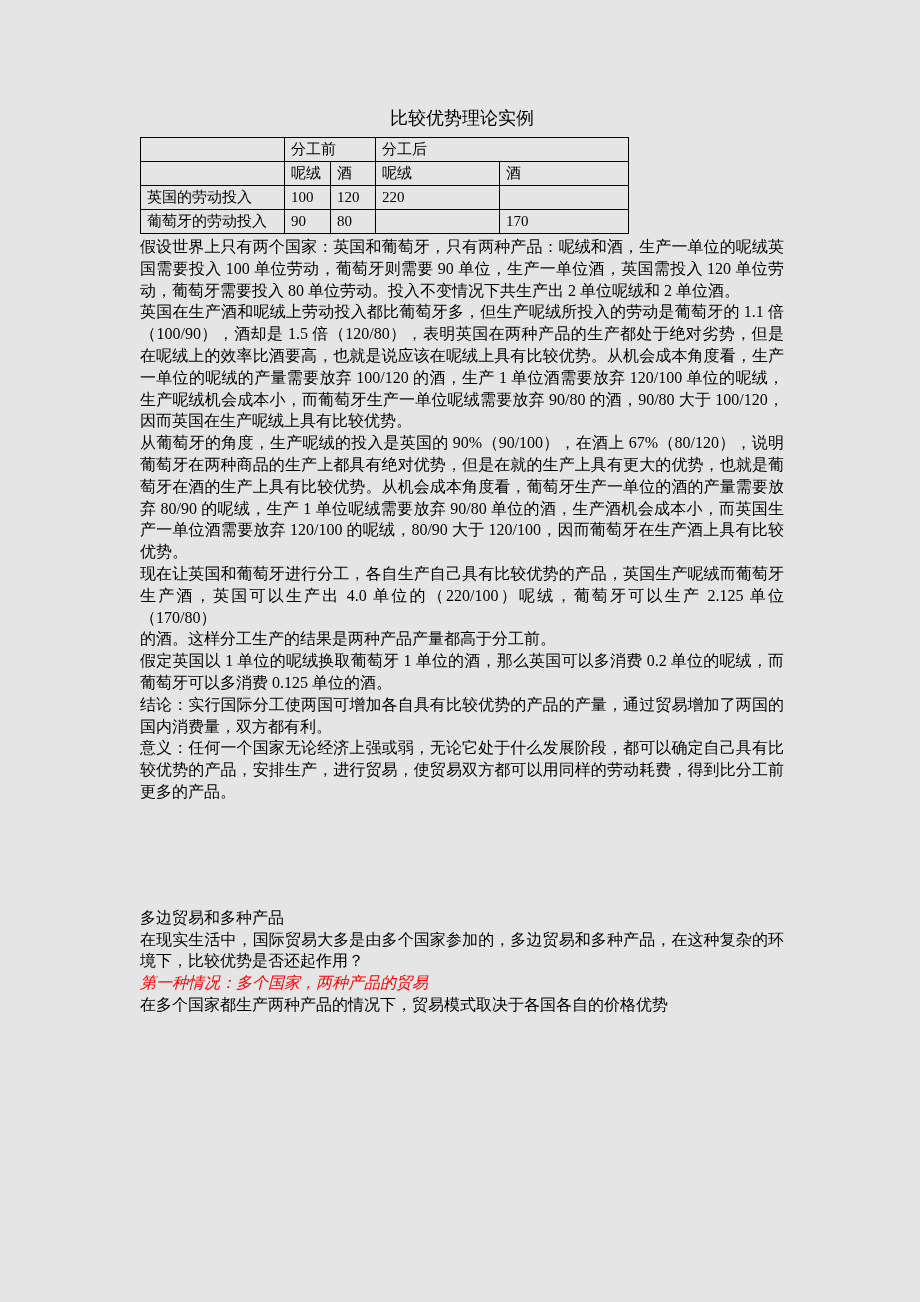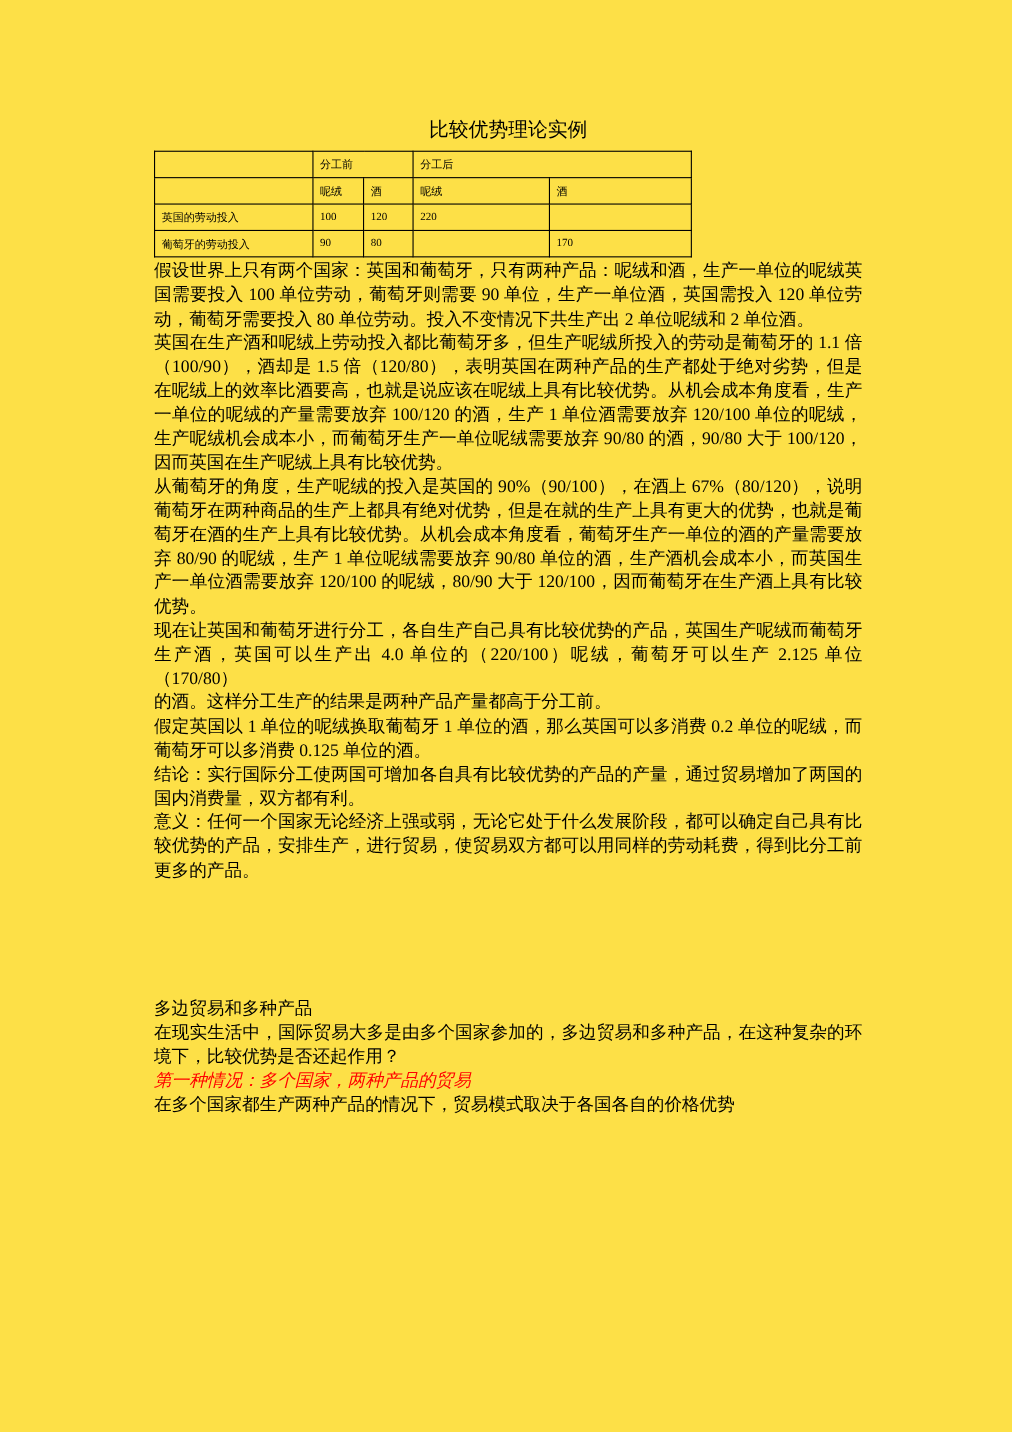--- a/index.html
+++ b/index.html
@@ -1,23 +1,23 @@
 <!DOCTYPE html>
 <html><head>
 <meta charset="utf-8">
 <style>
   * { margin:0; padding:0; box-sizing:border-box; }
   html, body { background:#ffffff; }
   .page {
-    width:920px; height:1302px; background:#fde047; position:relative;
+    width:920px; height:1302px; background:#e5e5e5; position:relative;
     font-family:"Liberation Serif","DejaVu Serif",serif; color:#000000; overflow:hidden;
   }
   .content { position:absolute; left:140px; top:106px; width:644px; }
   .doc-title { text-align:center; font-size:18px; line-height:24px; margin-bottom:7px; }
-  .adv-table { border-collapse:collapse; table-layout:fixed; width:488px; font-size:10px; }
+  .adv-table { border-collapse:collapse; table-layout:fixed; width:488px; font-size:15px; }
   .adv-table td {
     border:1px solid #000000; height:24px; padding:0 6px;
     vertical-align:middle; white-space:nowrap; overflow:hidden;
   }
   .body-text { margin-top:2px; }
   .para { font-size:16px; line-height:21.8px; text-align:justify; }
   .red { color:#ff0000;font-style:italic; }
   .spacer { height:104px; }
 </style>
 </head>

